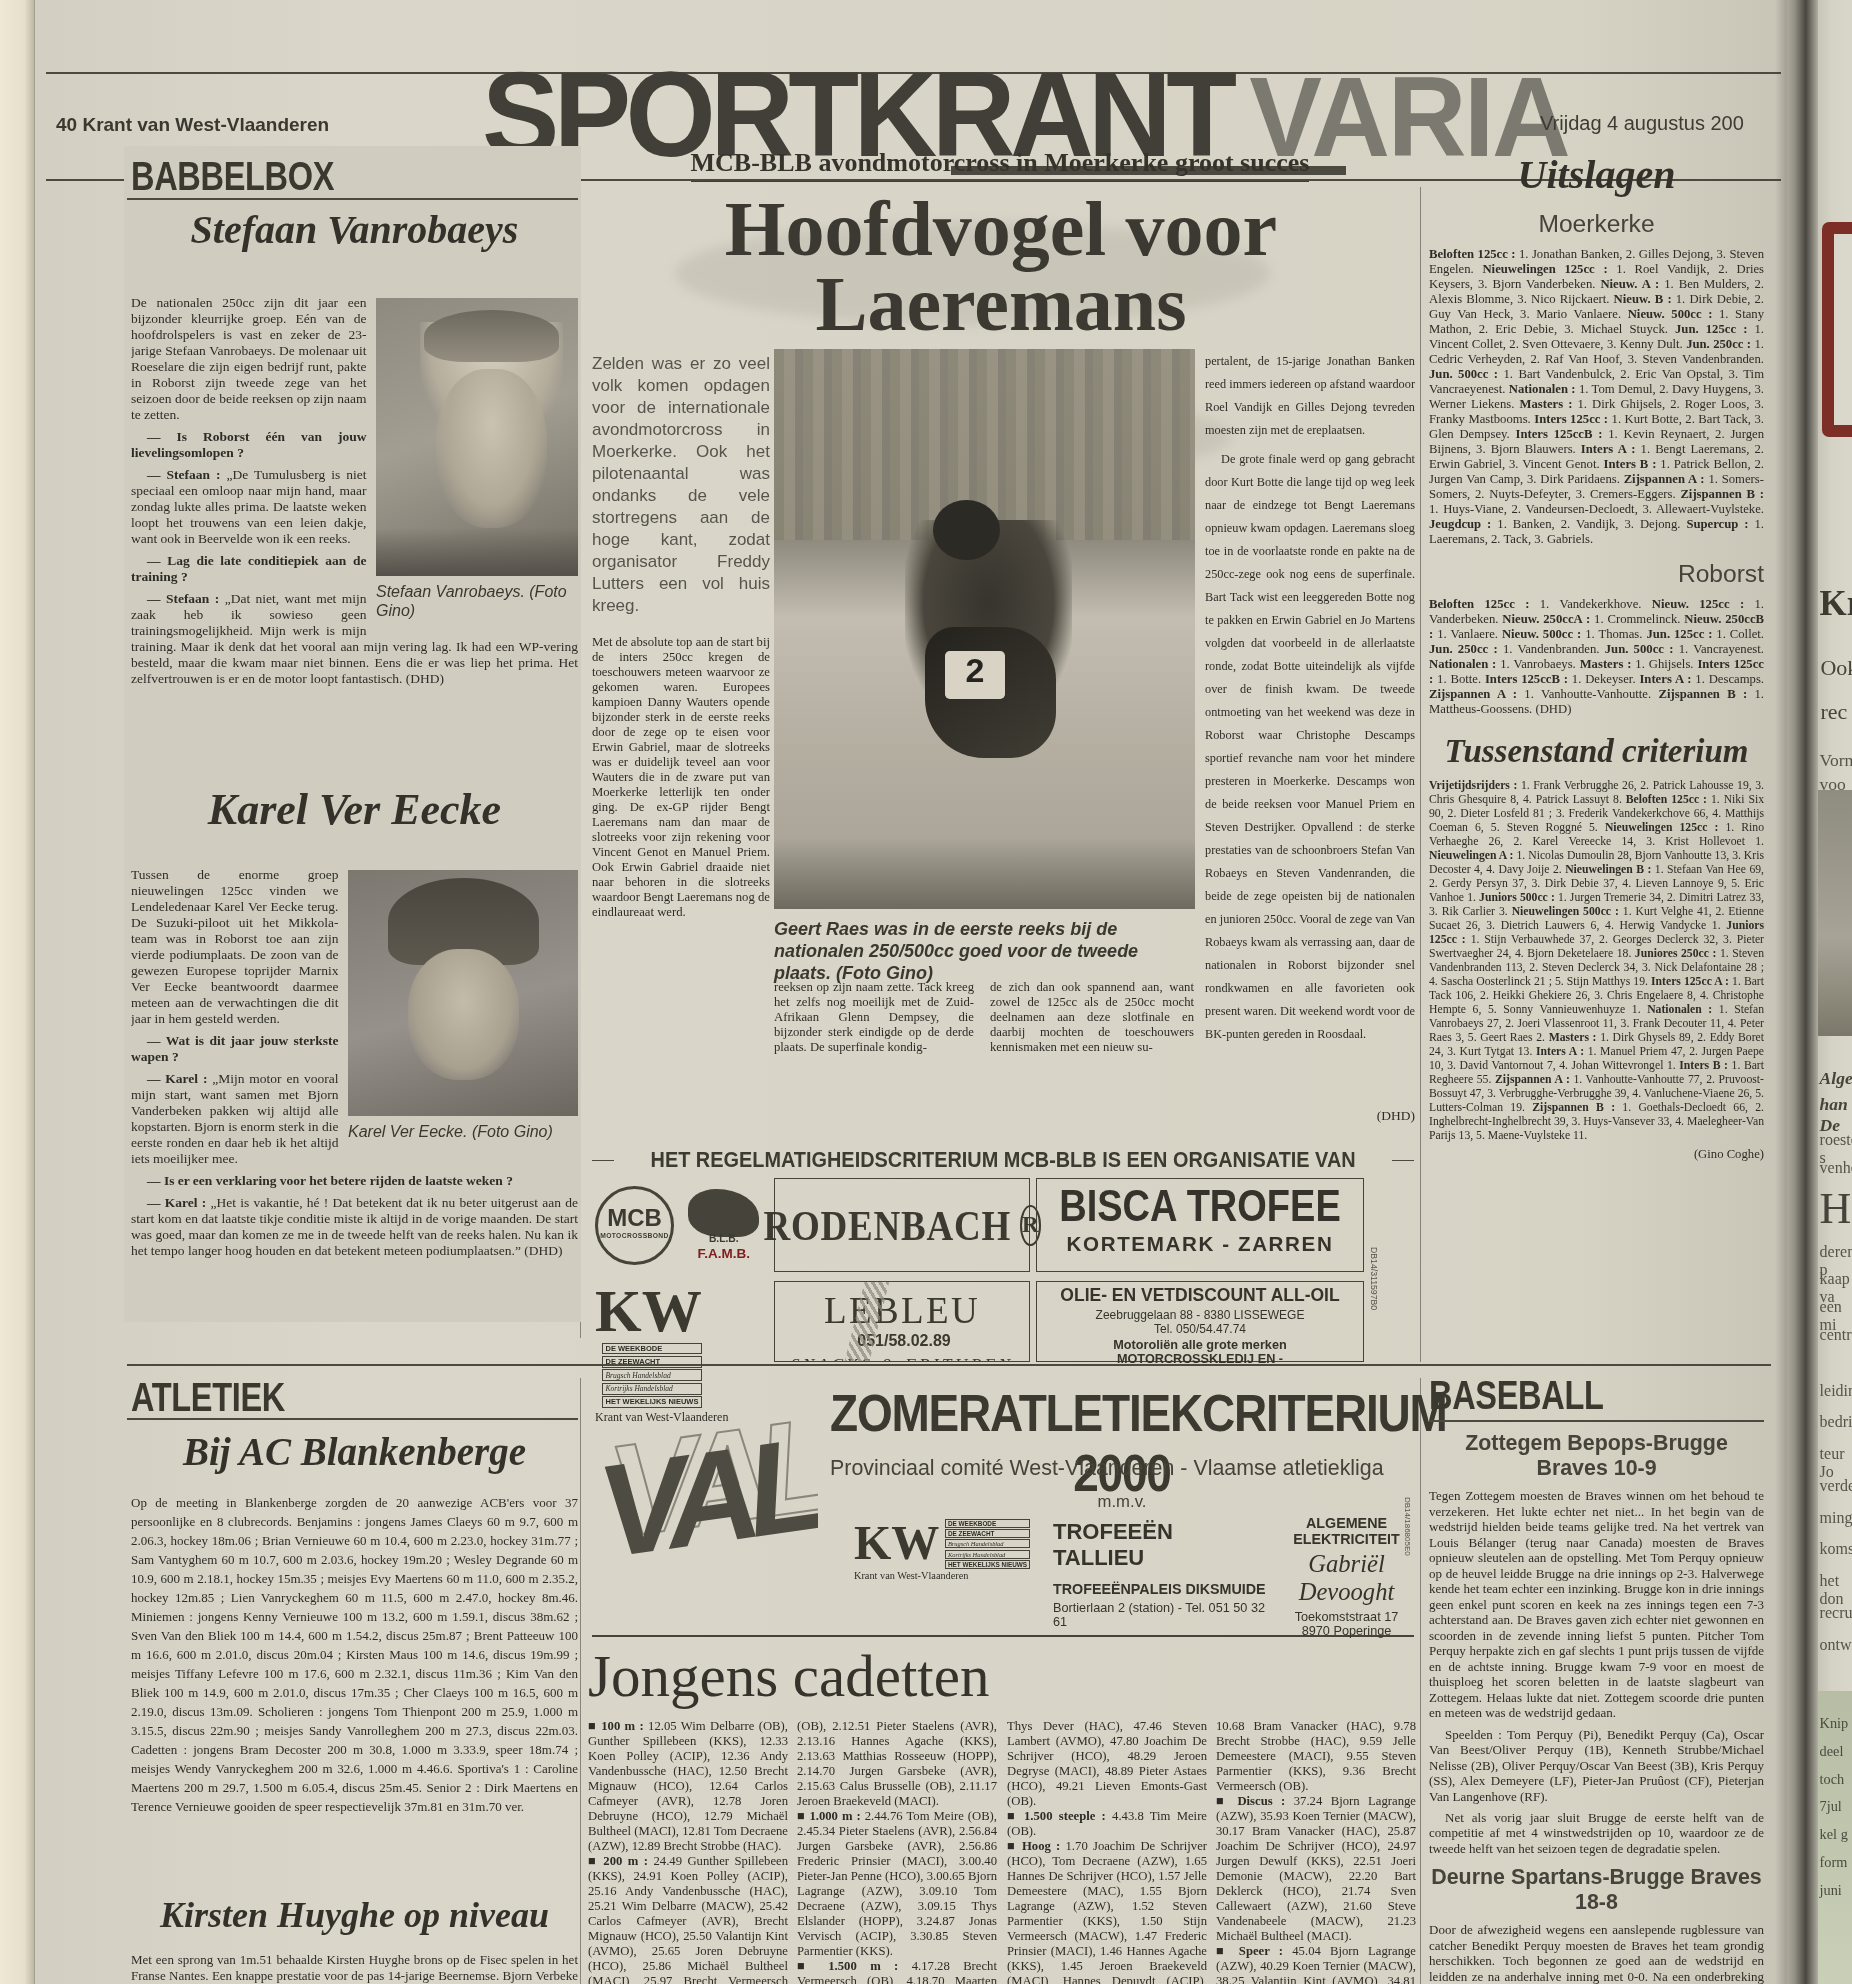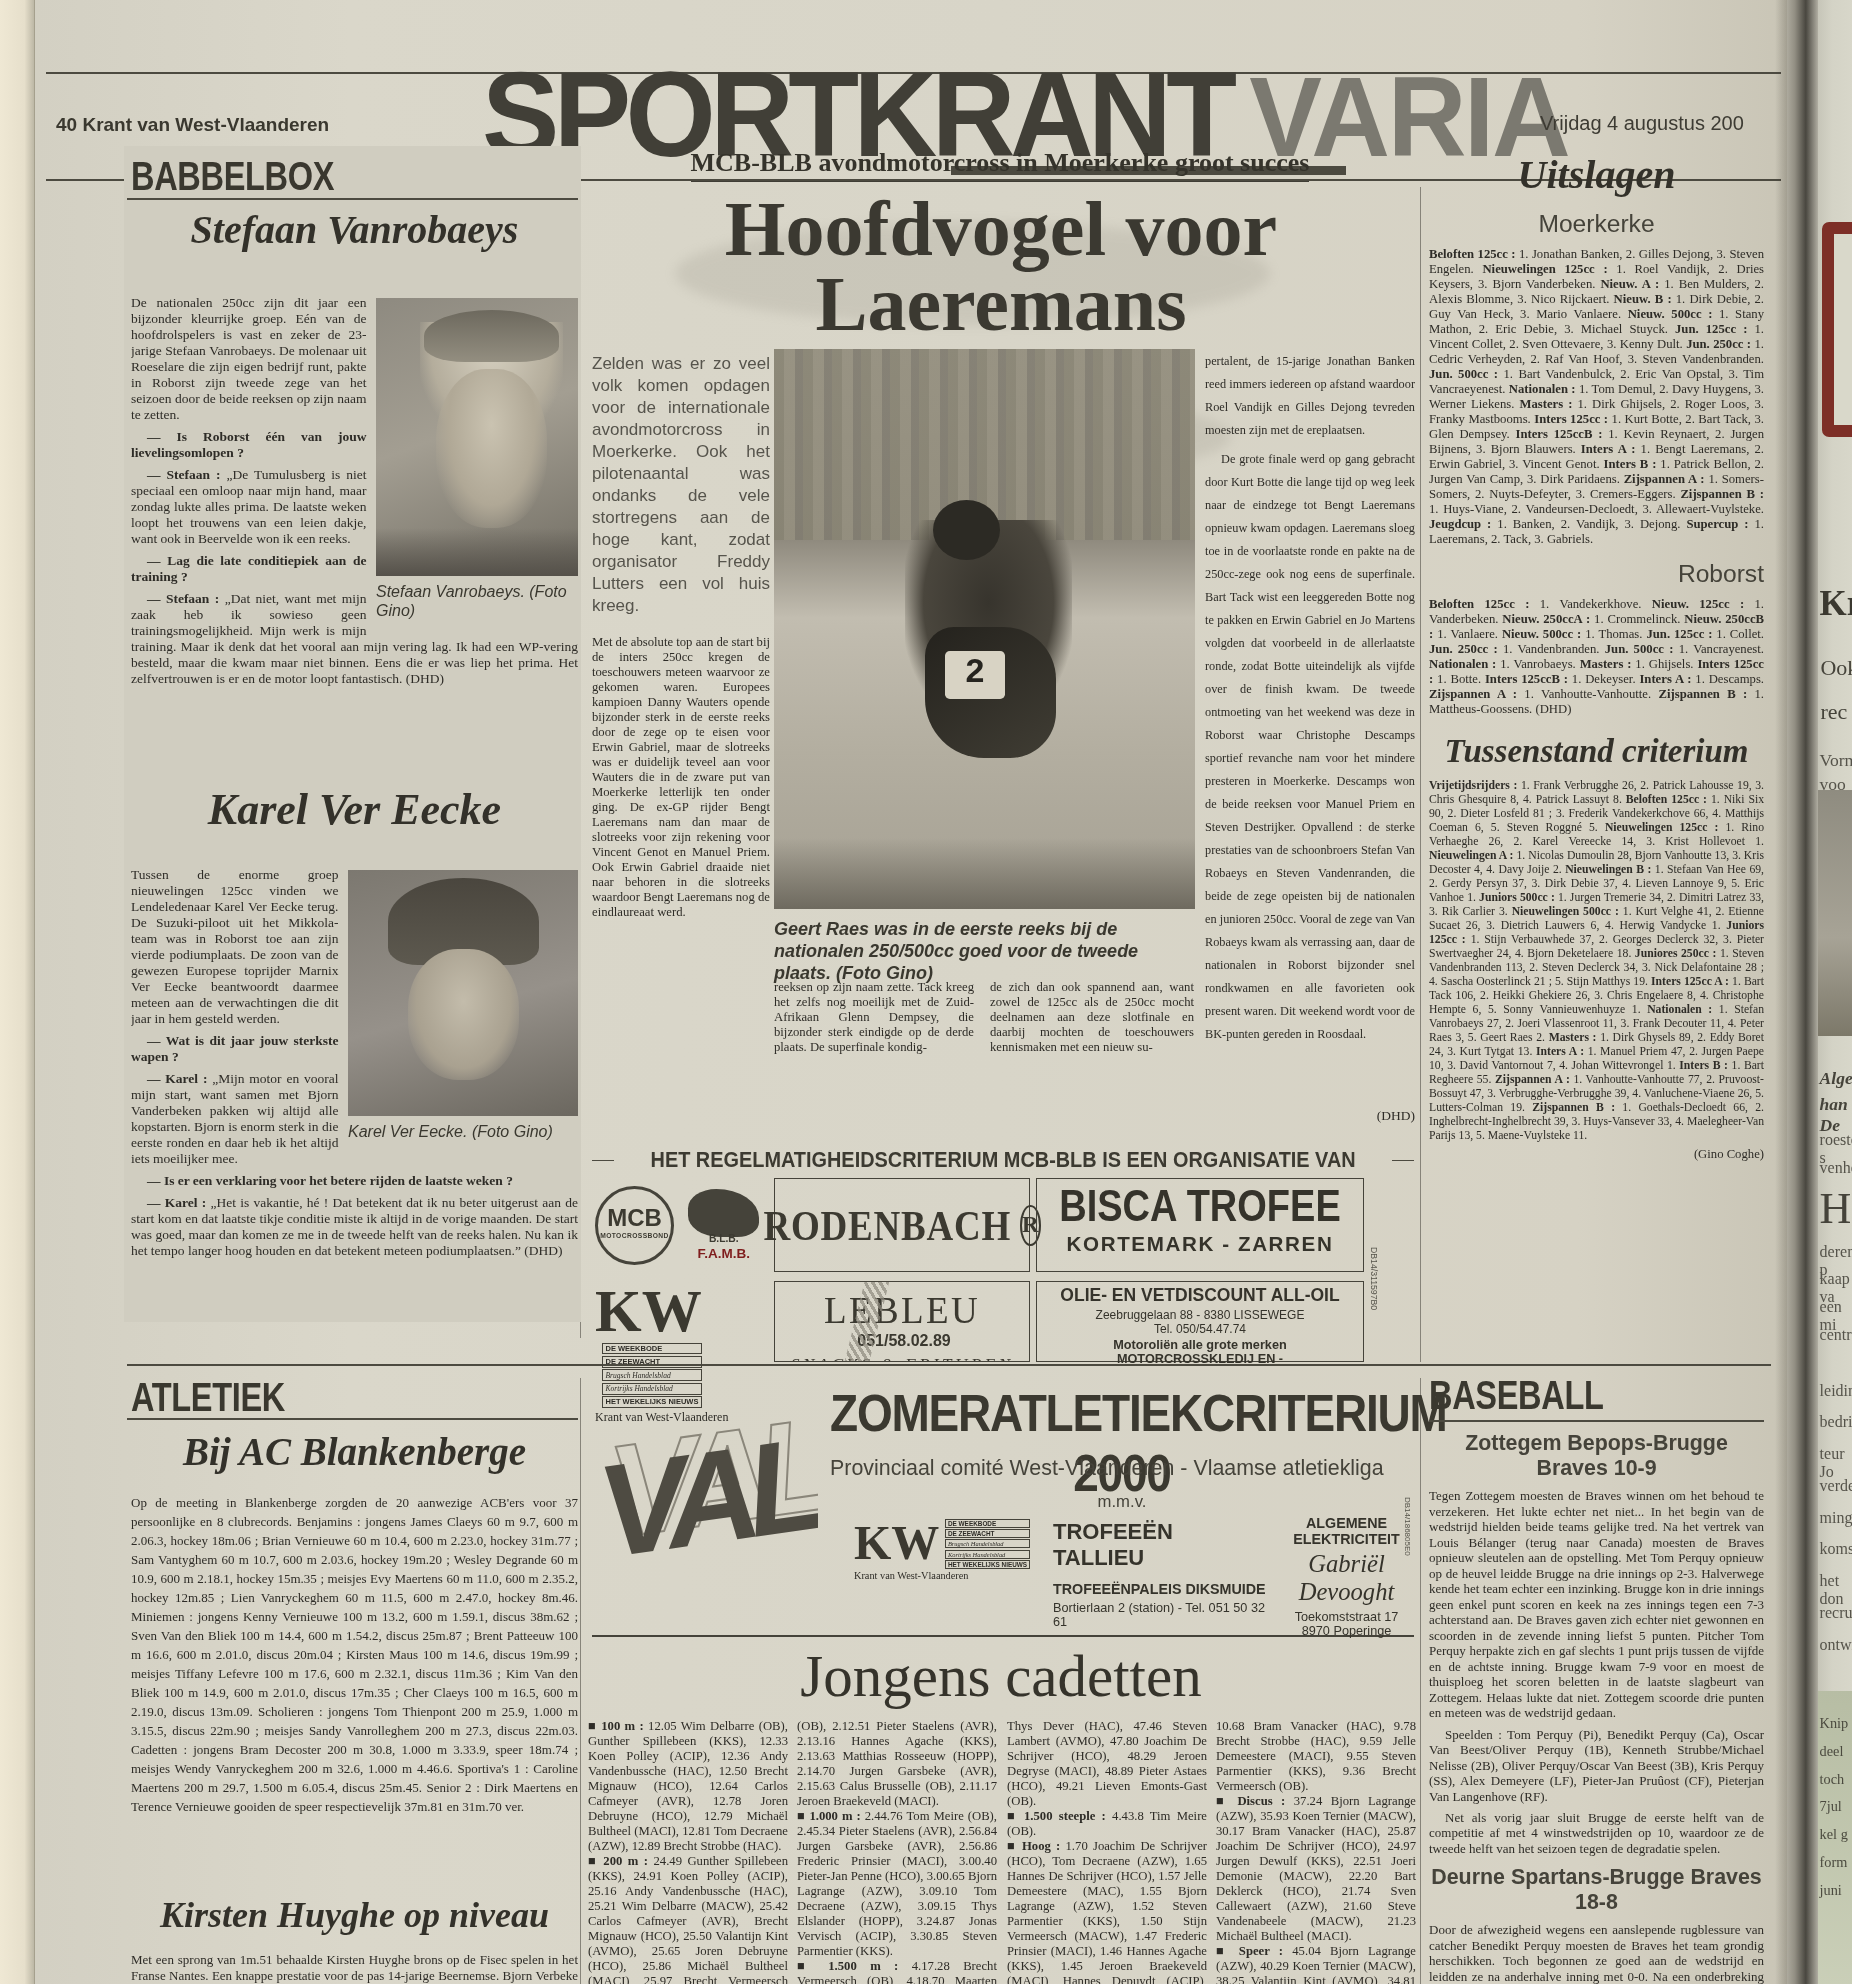--- a/index.html
+++ b/index.html
@@ -225,21 +225,21 @@
     </div>
     <div style="position:absolute;left:687px;top:137px;width:135px;text-align:center;color:#35332b;">
       <div class="sans" style="font-weight:900;font-size:14.3px;">ALGEMENE ELEKTRICITEIT</div>
       <div style="font-style:italic;font-size:24.6px;margin-top:3.2px;">Gabriël Devooght</div>
       <div class="sans" style="font-size:12.7px;margin-top:4px;">Toekomststraat 17</div>
       <div class="sans" style="font-size:12.7px;">8970 Poperinge</div>
     </div>
     <div class="sans" style="position:absolute;right:1.6px;top:119px;font-size:8px;color:#55534a;writing-mode:vertical-rl;">DB14/186805E0</div>
   </div>
 
-  <div class="abs" style="left:588px;top:1642px;width:826px;text-align:center;font-size:59px;color:#35332b;">Jongens cadetten</div>
+  <div class="abs" style="left:588px;top:1642px;width:826px;text-align:left;font-size:59px;color:#35332b;">Jongens cadetten</div>
   <div class="abs results centerflow" style="left:588px;top:1719px;width:200px;height:854px;font-size:12.7px;line-height:15px;">
       <p><span class="seg-b">■  100 m :</span><span> 12.05 Wim Delbarre (OB), Gunther Spillebeen (KKS), 12.33 Koen Polley (ACIP), 12.36 Andy Vandenbussche (HAC), 12.50 Brecht Mignauw (HCO), 12.64 Carlos Cafmeyer (AVR), 12.78 Joren Debruyne (HCO), 12.79 Michaël Bultheel (MACI), 12.81 Tom Decraene (AZW), 12.89 Brecht Strobbe (HAC).</span></p>
       <p><span class="seg-b">■  200 m :</span><span> 24.49 Gunther Spillebeen (KKS), 24.91 Koen Polley (ACIP), 25.16 Andy Vandenbussche (HAC), 25.21 Wim Delbarre (MACW), 25.42 Carlos Cafmeyer (AVR), Brecht Mignauw (HCO), 25.50 Valantijn Kint (AVMO), 25.65 Joren Debruyne (HCO), 25.86 Michaël Bultheel (MACI), 25.97 Brecht Vermeersch (OB).</span></p>
     </div>
   <div class="abs results centerflow" style="left:797px;top:1719px;width:200px;height:854px;font-size:12.7px;line-height:15px;">
       <p><span>(OB), 2.12.51 Pieter Staelens (AVR), 2.13.16 Hannes Agache (KKS), 2.13.63 Matthias Rosseeuw (HOPP), 2.14.70 Jurgen Garsbeke (AVR), 2.15.63 Calus Brusselle (OB), 2.11.17 Jeroen Braekeveld (MACI).</span></p>
       <p><span class="seg-b">■  1.000 m :</span><span> 2.44.76 Tom Meire (OB), 2.45.34 Pieter Staelens (AVR), 2.56.84 Jurgen Garsbeke (AVR), 2.56.86 Frederic Prinsier (MACI), 3.00.40 Pieter-Jan Penne (HCO), 3.00.65 Bjorn Lagrange (AZW), 3.09.10 Tom Decraene (AZW), 3.09.15 Thys Elslander (HOPP), 3.24.87 Jonas Vervisch (ACIP), 3.30.85 Steven Parmentier (KKS).</span></p>
       <p><span class="seg-b">■  1.500 m :</span><span> 4.17.28 Brecht Vermeersch (OB), 4.18.70 Maarten Verhelst (AZW), 4.20.81 Pieter Staelens (AVR), 4.25.03 Tom Meire (OB), 4.32.25 Frederic Prinsier (MACI), 4.46.83 Matthias Rosseeuw (HOPP), 4.47.6 Hannes Depuydt (ACIP), 4.48.55 Kristof Wallaert (KKS), 4.49.9 Wim Syryn (MACW), 4.56.11 Remko De Duytsche (HAC).</span></p>
     </div>
   <div class="abs results centerflow" style="left:1007px;top:1719px;width:200px;height:854px;font-size:12.7px;line-height:15px;">

